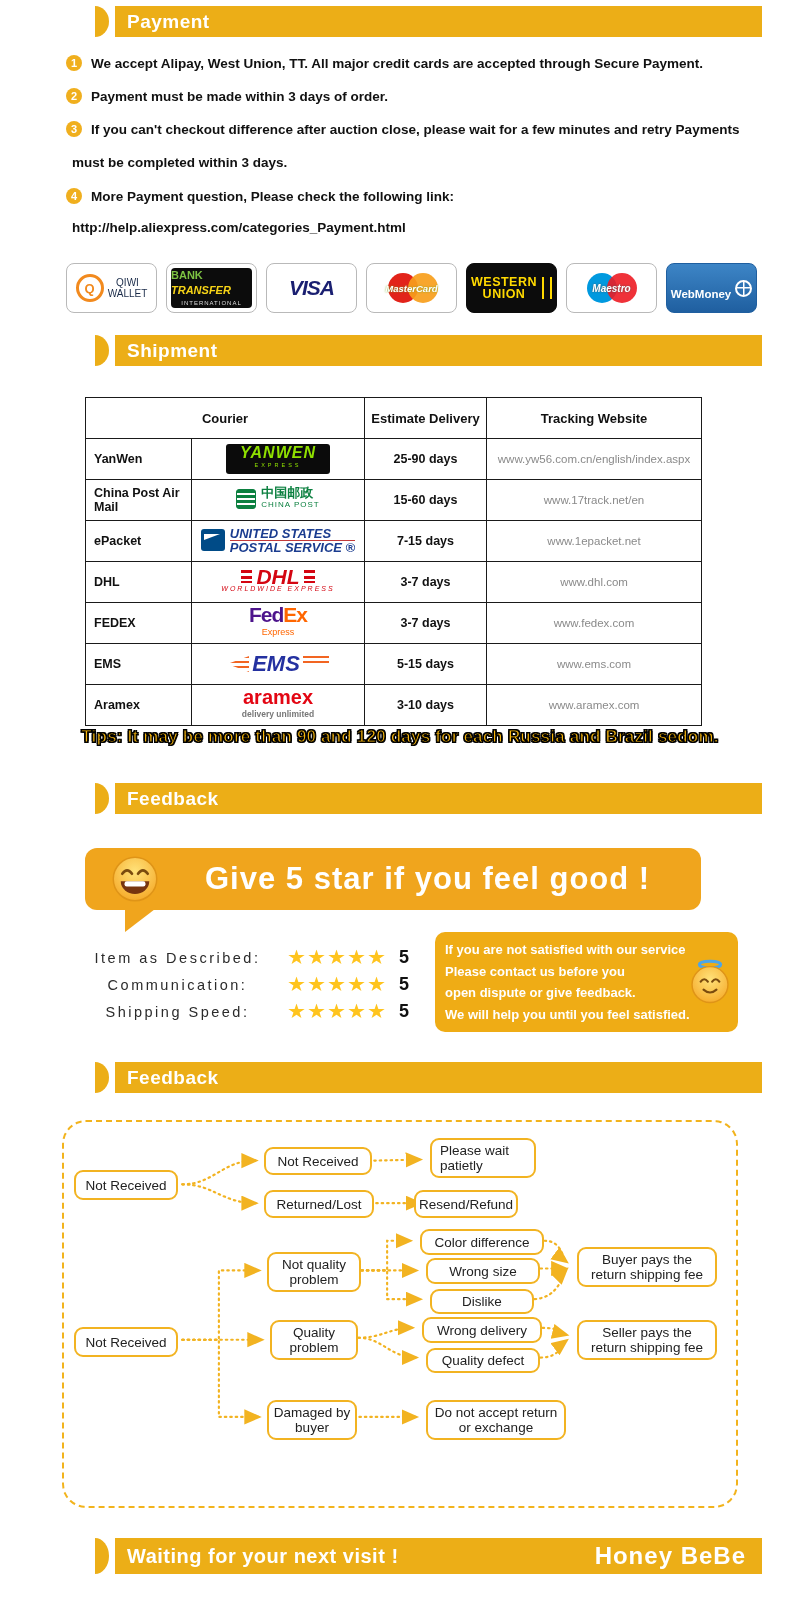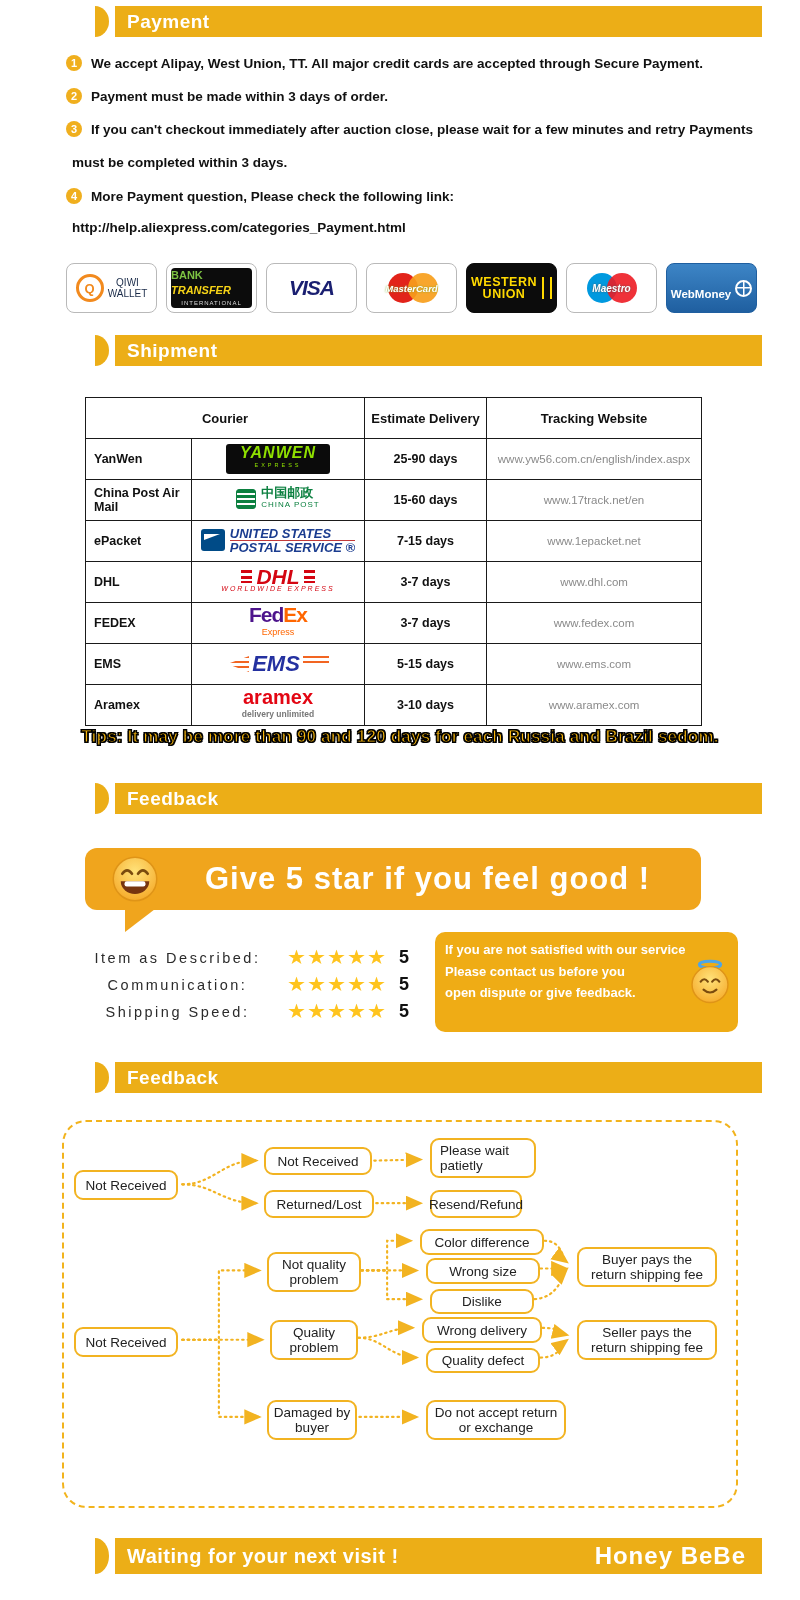--- a/index.html
+++ b/index.html
@@ -147,21 +147,21 @@
   <div class="pay-item" style="top:56px">
     <span class="num-badge">1</span>
     <span>We accept Alipay, West Union, TT. All major credit cards are accepted through Secure Payment.</span>
   </div>
   <div class="pay-item" style="top:89px">
     <span class="num-badge">2</span>
     <span>Payment must be made within 3 days of order.</span>
   </div>
   <div class="pay-item" style="top:122px">
     <span class="num-badge">3</span>
-    <span>If you can't checkout immediately after auction close, please wait for a few minutes and retry Payments</span>
+    <span>If you can't checkout difference after auction close, please wait for a few minutes and retry Payments</span>
   </div>
   <div class="pay-line" style="top:155px">must be completed within 3 days.</div>
   <div class="pay-item" style="top:189px">
     <span class="num-badge">4</span>
     <span>More Payment question, Please check the following link:</span>
   </div>
   <div class="pay-line" style="top:220px">http://help.aliexpress.com/categories_Payment.html</div>
 
   <div class="pm-row">
     <div class="pm-card">
@@ -374,20 +374,21 @@
         <i class="star"></i>
         <i class="star"></i>
       </span>
     <span class="rating-score">5</span>
   </div>
 
   <div class="info-box">
     <div class="info-line">If you are not satisfied with our service</div>
     <div class="info-line">Please contact us before you</div>
     <div class="info-line">open dispute or give feedback.</div>
+    <div class="info-line">We will help you until you feel satisfied.</div>
     <span class="info-emoji">
       <svg width="46" height="46" viewBox="0 0 64 64">
         <defs>
             <radialGradient id="g2" cx="50%" cy="35%" r="75%">
           <stop offset="0%" stop-color="#FFE27A"></stop>
               <stop offset="100%" stop-color="#F5A623"></stop>
             </radialGradient>
           </defs>
         <ellipse cx="32" cy="9" rx="15" ry="4.5" fill="none" stroke="#4DA6E8" stroke-width="4"></ellipse>
         <circle cx="32" cy="37" r="25" fill="url(#g2)" stroke="#DF9417" stroke-width="2"></circle>
@@ -429,21 +430,21 @@
         <path d="M482,208 C500,208 502,214 506,215"></path>
         <path d="M480,238 C500,238 502,224 506,221"></path>
         <path d="M297,298 L354,298"></path>
       </g>
     </svg>
 
     <div class="fnode" style="left:10px;top:48px;width:104px;height:30px">Not Received</div>
     <div class="fnode" style="left:200px;top:25px;width:108px;height:28px">Not Received</div>
     <div class="fnode left-align" style="left:366px;top:16px;width:106px;height:40px">Please wait patietly</div>
     <div class="fnode" style="left:200px;top:68px;width:110px;height:28px">Returned/Lost</div>
-    <div class="fnode" style="left:366px;top:68px;width:92px;height:28px">Resend/Refund</div>
+    <div class="fnode" style="left:350px;top:68px;width:104px;height:28px">Resend/Refund</div>
 
     <div class="fnode" style="left:356px;top:107px;width:124px;height:26px">Color difference</div>
     <div class="fnode" style="left:203px;top:130px;width:94px;height:40px">Not quality problem</div>
     <div class="fnode" style="left:362px;top:136px;width:114px;height:26px">Wrong size</div>
     <div class="fnode" style="left:366px;top:167px;width:104px;height:25px">Dislike</div>
     <div class="fnode" style="left:513px;top:125px;width:140px;height:40px">Buyer pays the return shipping fee</div>
 
     <div class="fnode" style="left:10px;top:205px;width:104px;height:30px">Not Received</div>
     <div class="fnode" style="left:206px;top:198px;width:88px;height:40px">Quality problem</div>
     <div class="fnode" style="left:358px;top:195px;width:120px;height:26px">Wrong delivery</div>

